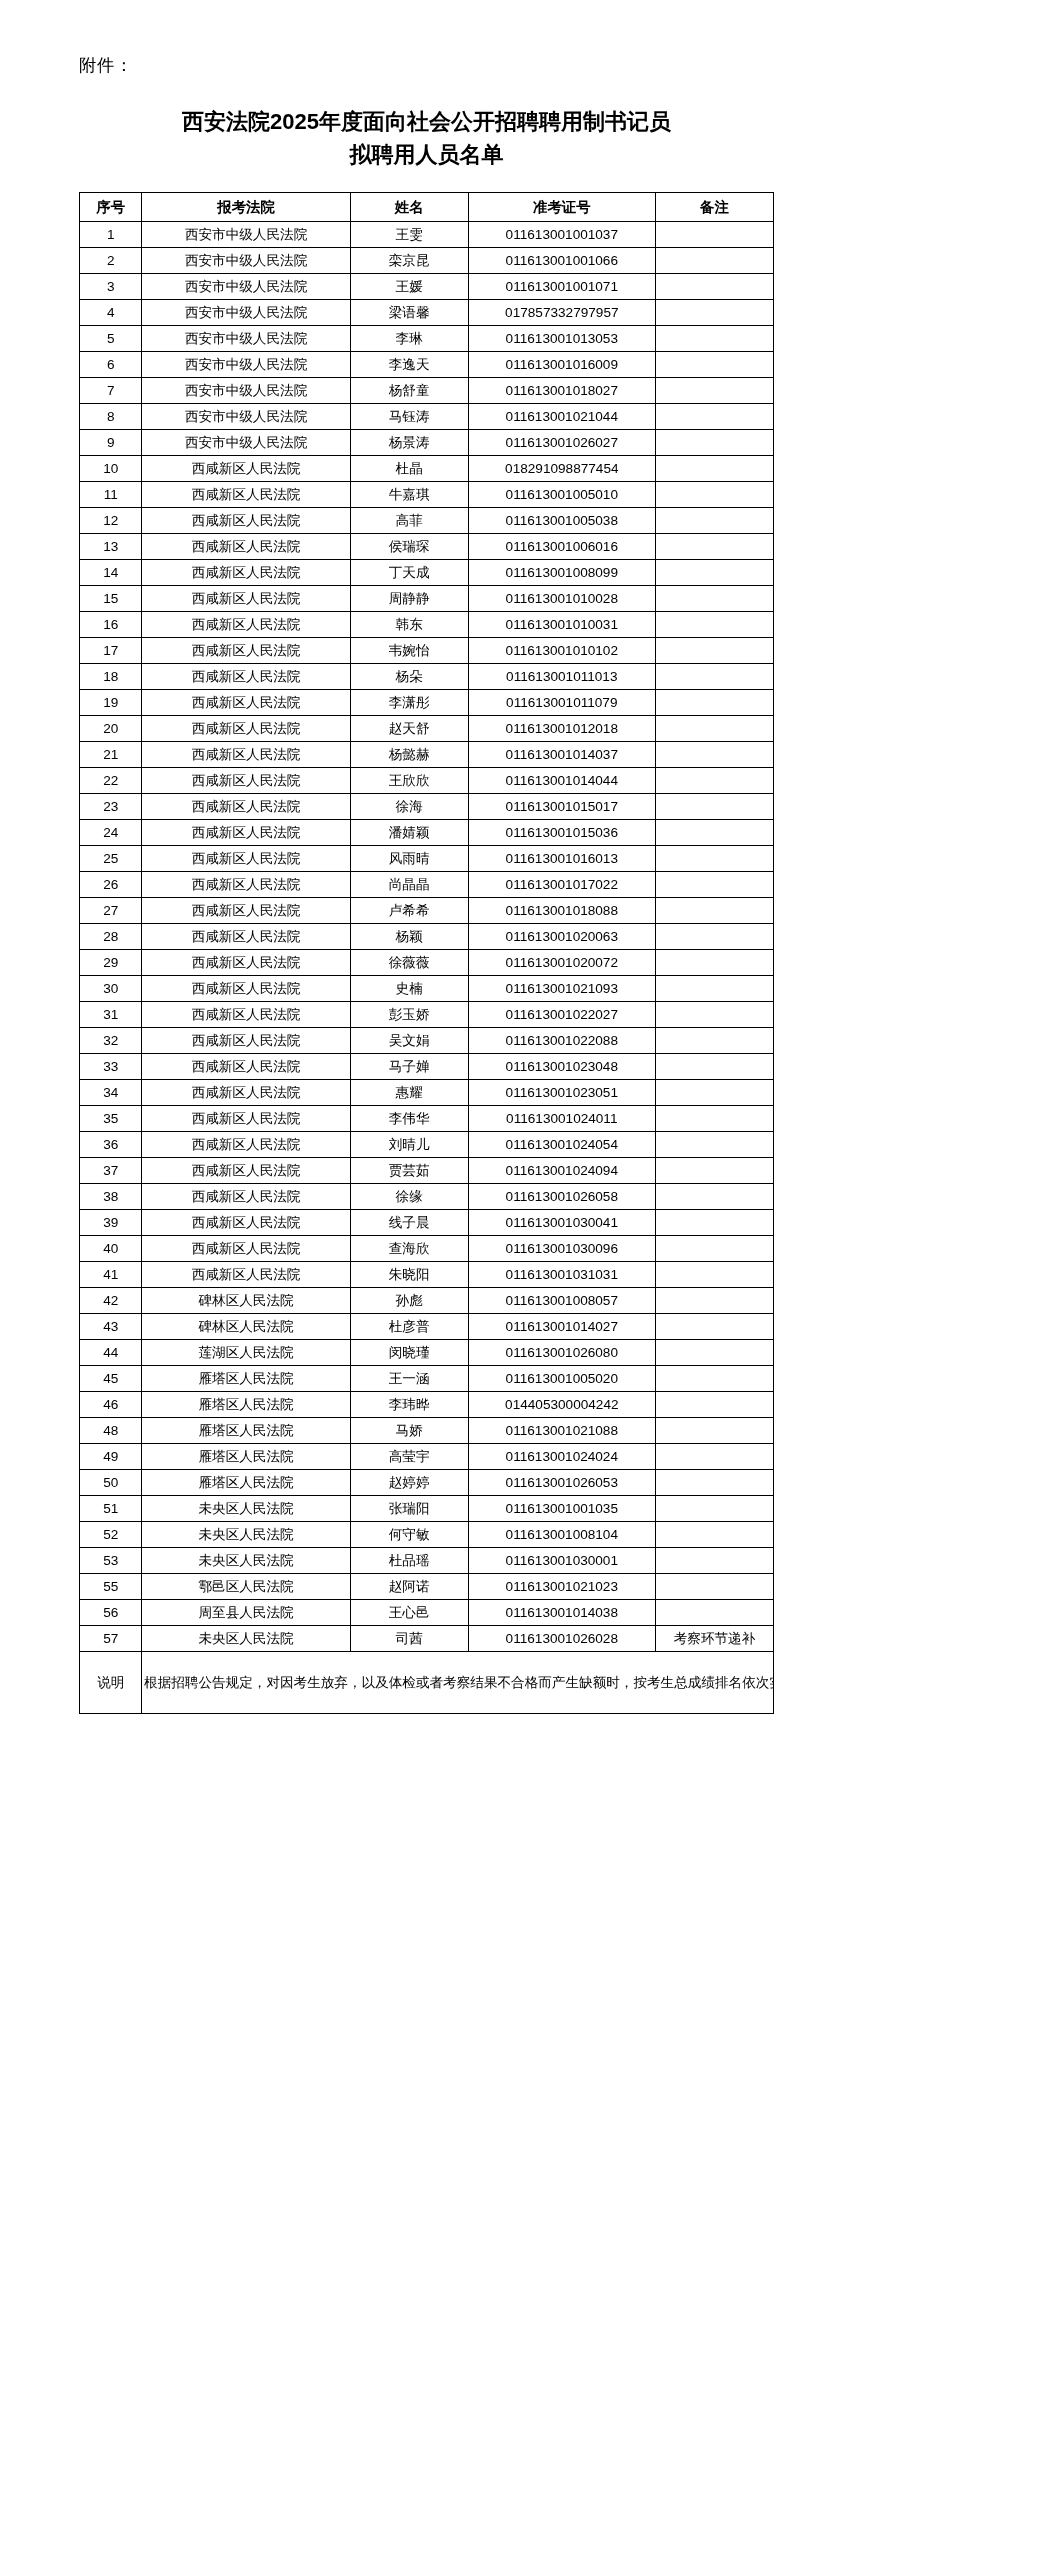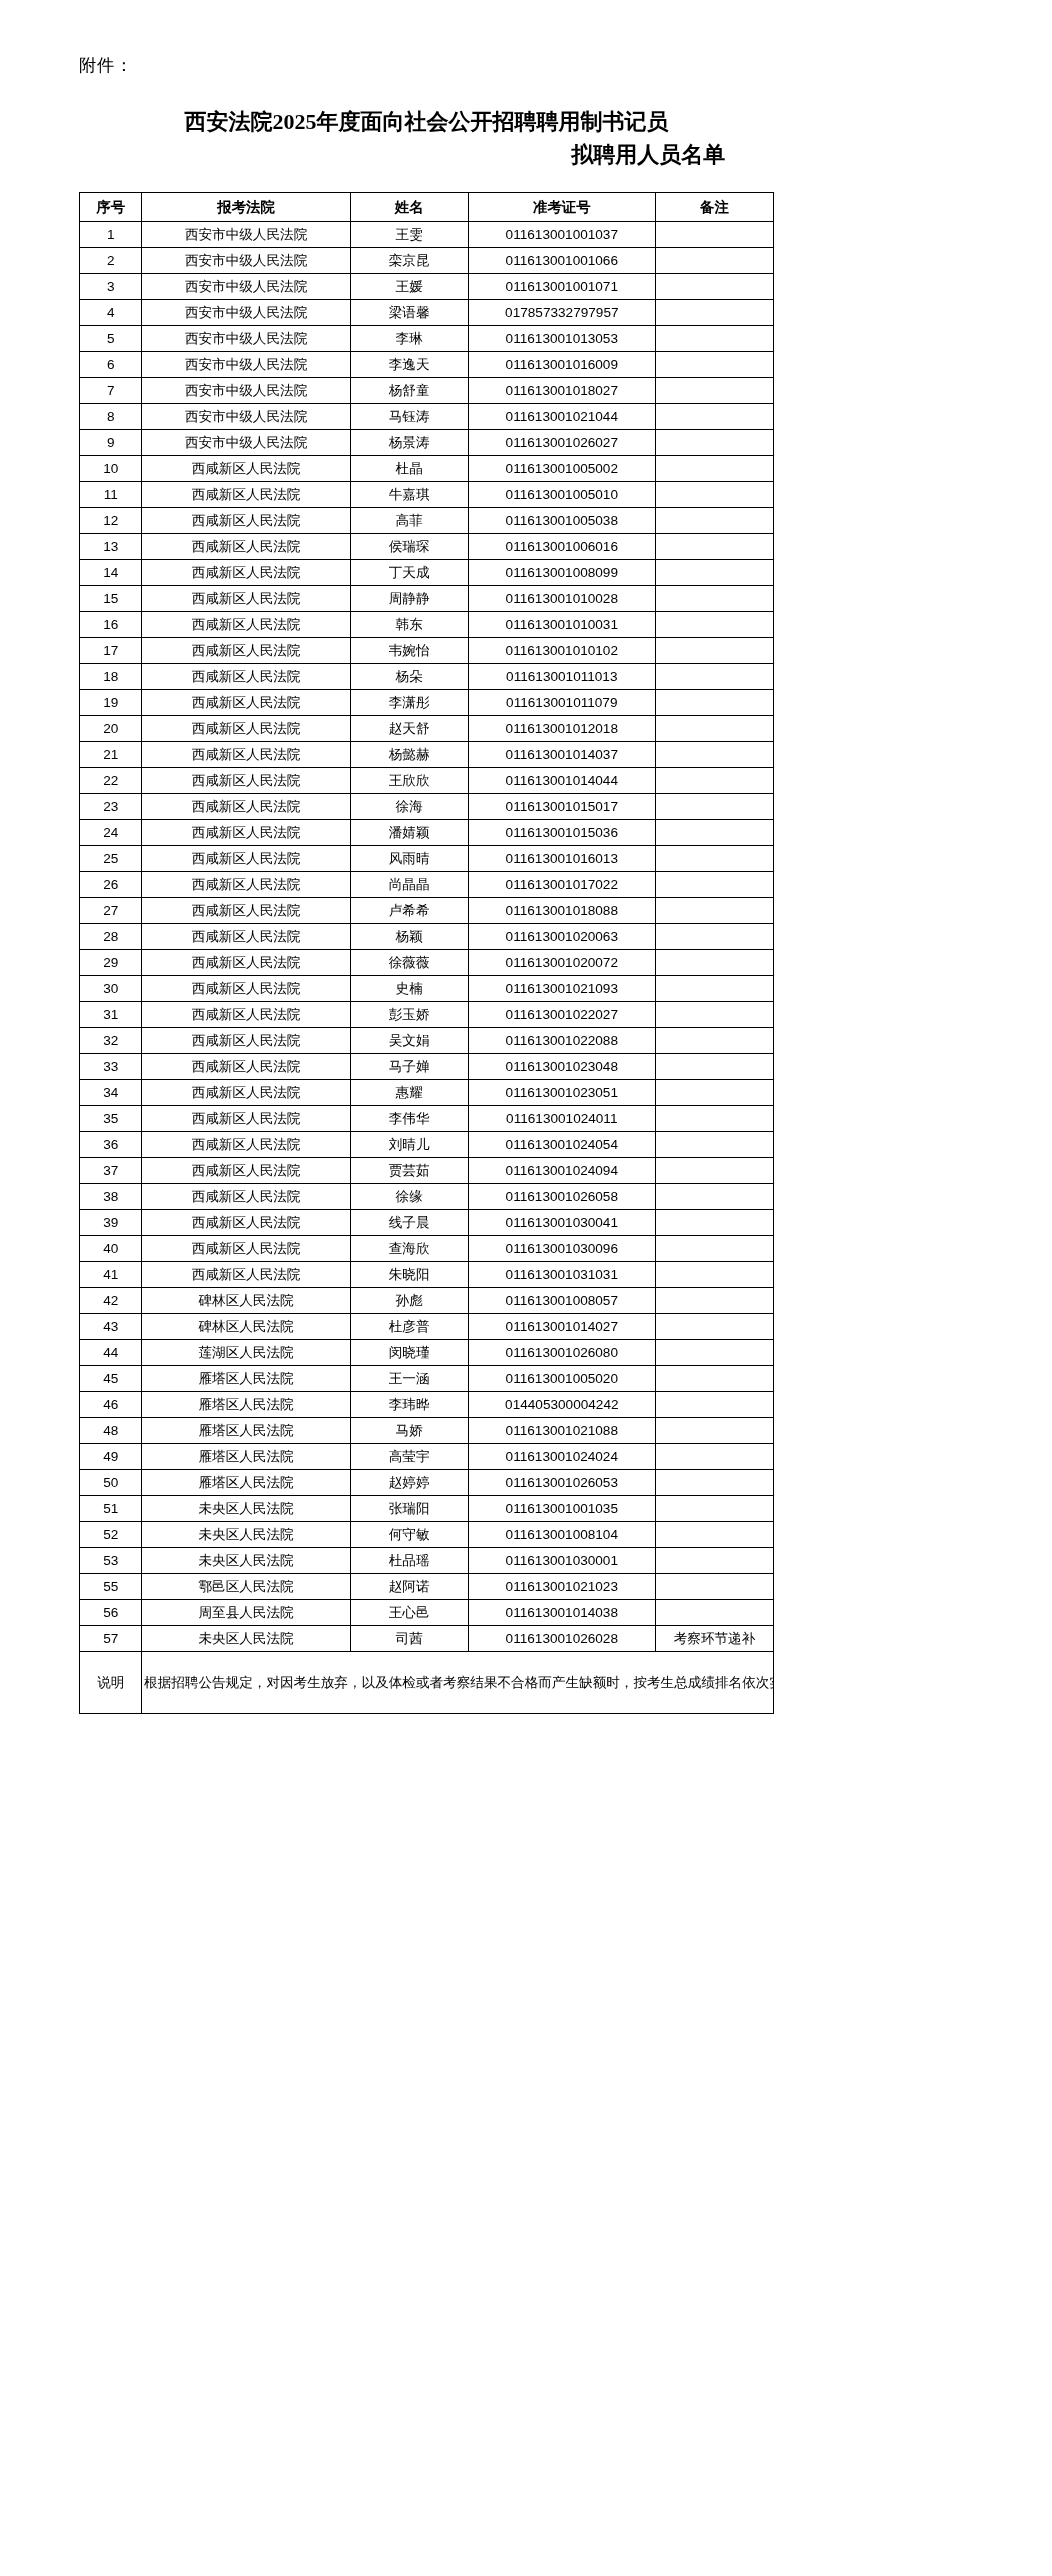--- a/index.html
+++ b/index.html
@@ -22,27 +22,26 @@
     font-size: 17.3px;
     letter-spacing: 0.8px;
     margin-bottom: 28px;
     font-family: "DejaVu Serif", "Liberation Serif", serif;
   }
   .doc-title {
     text-align: center;
     font-size: 22px;
     font-weight: bold;
     line-height: 1.5;
-    font-family: Liberation Serif, serif;
+    font-family: Liberation Sans, sans-serif;
     margin: 0 auto 21.4px auto;
     width: 86%;
   }
   .doc-title .line2 {
     display: block;
-    text-align: right;
   }
   table.roster {
     border-collapse: collapse;
     width: 100%;
     table-layout: fixed;
     font-family: Liberation Sans, sans-serif;
   }
   table.roster th,
   table.roster td {
     border: 0.8px solid #000000;
@@ -172,21 +171,21 @@
           <td>9</td>
           <td>西安市中级人民法院</td>
           <td>杨景涛</td>
           <td>011613001026027</td>
           <td class="note-cell"></td>
         </tr>
         <tr>
           <td>10</td>
           <td>西咸新区人民法院</td>
           <td>杜晶</td>
-          <td>011613001005002</td>
+          <td>018291098877454</td>
           <td class="note-cell"></td>
         </tr>
         <tr>
           <td>11</td>
           <td>西咸新区人民法院</td>
           <td>牛嘉琪</td>
           <td>011613001005010</td>
           <td class="note-cell"></td>
         </tr>
         <tr>

